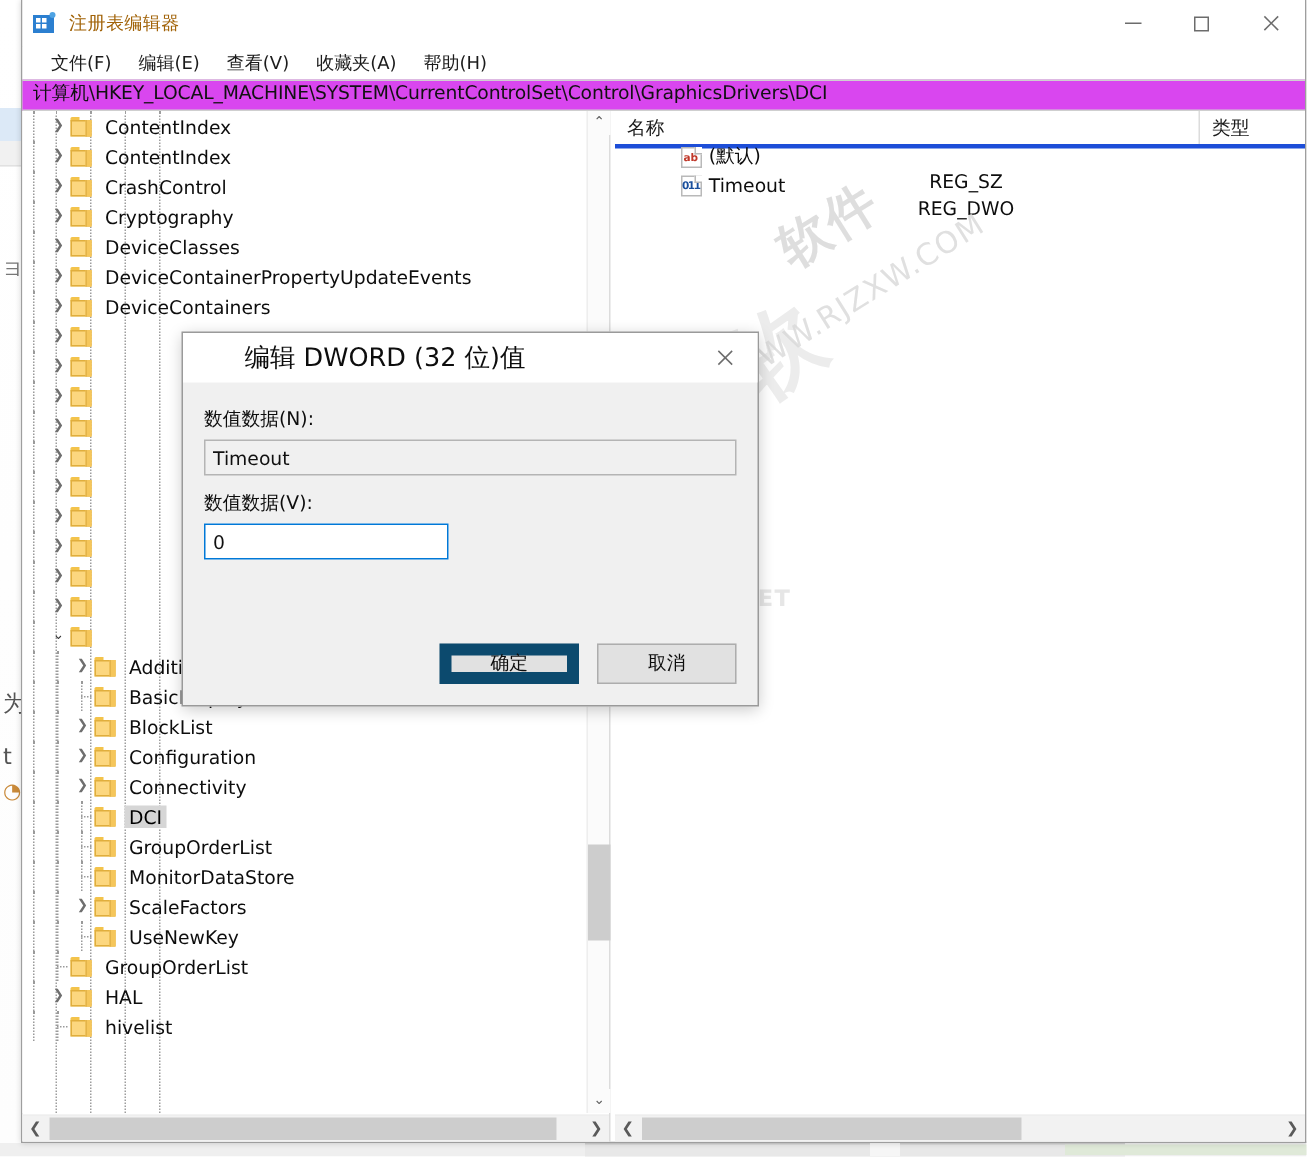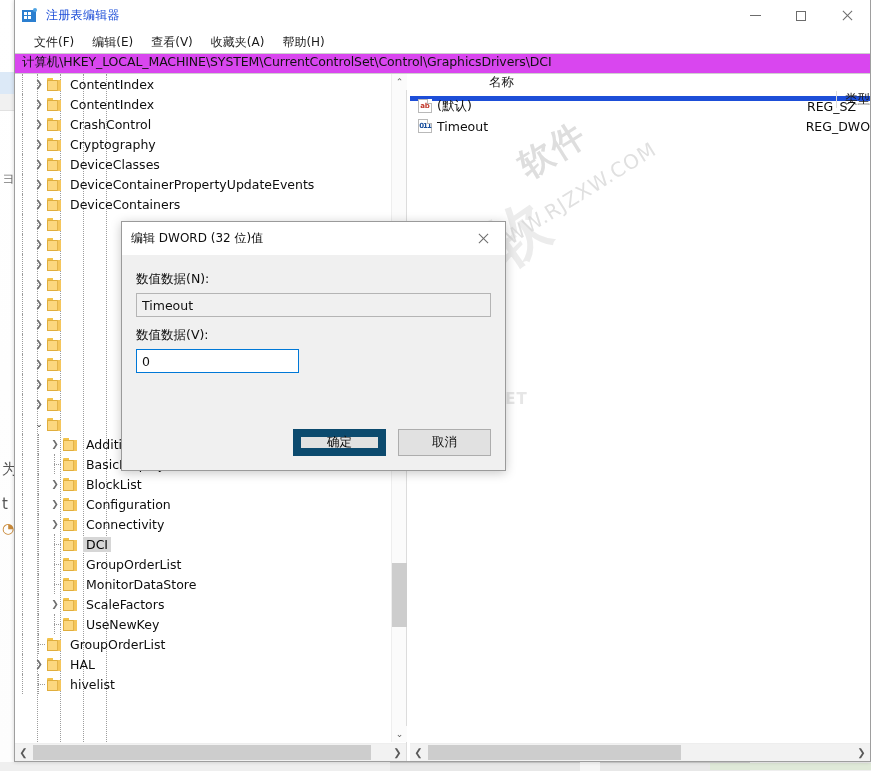--- a/index.html
+++ b/index.html
@@ -47,21 +47,21 @@
   }
   .titlebar{
     height:31px;background:#ffffff;display:flex;align-items:center;
     position:relative;
   }
   .title-icon{
     width:16px;height:16px;margin-left:7px;margin-right:8px;position:relative;flex:none;
   }
   .title-icon .sq{position:absolute;background:#1e7bd0;}
   .title-text{
-    font-size:12px;color:#1d4ed8;letter-spacing:0.3px;
+    font-size:12px;color:#a16207;letter-spacing:0.3px;
     font-family:Liberation Sans, sans-serif;
   }
   .win-btns{position:absolute;right:0;top:0;height:31px;display:flex;}
   .win-btn{
     width:46px;height:31px;display:flex;align-items:center;justify-content:center;
     color:#777;font-size:13px;font-family:"DejaVu Sans",sans-serif;
   }
   .glyph-min{display:block;width:11px;height:1px;background:#6c6c6c;}
   .glyph-max{display:block;width:10px;height:10px;border:1px solid #6c6c6c;box-sizing:border-box;}
   .glyph-close{
@@ -160,31 +160,30 @@
   .hs-btn{
     position:absolute;top:0;width:17px;height:17px;display:flex;align-items:center;
     justify-content:center;color:#5a5a5a;font-size:10px;font-family:"DejaVu Sans",sans-serif;
   }
   .hs-btn.left{left:0;}
   .hs-btn.right{right:0;}
   .hs-thumb{position:absolute;top:1px;height:15px;background:#cdcdcd;}
 
   
   .list-header{
-    height:22px;display:flex;align-items:flex-end;border-bottom:5px solid #1d4ed8;
+    height:22px;display:flex;align-items:flex-start;border-bottom:3px solid #1d4ed8;
     background:#ffffff;font-size:12.5px;color:#1a1a1a;
     font-family:"DejaVu Sans","Liberation Sans",sans-serif;
-    flex-direction:column;
   }
   .lh-col{position:relative;height:22px;display:flex;align-items:center;padding-left:8px;
           box-sizing:border-box;}
   .lh-col + .lh-col{border-left:1px solid #dcdcdc;}
   .list-rows{position:absolute;left:0;top:22px;right:0;bottom:19px;overflow:hidden;}
   .list-row{height:20px;display:flex;align-items:center;font-size:12.5px;color:#0d0d0d;
-            font-family:"DejaVu Sans","Liberation Sans",sans-serif;}
+            font-family:"DejaVu Sans","Liberation Sans",sans-serif;flex-direction:column;}
   .lr-name{width:389px;display:flex;align-items:center;padding-left:8px;box-sizing:border-box;}
   .lr-type{padding-left:8px;}
   .val-icon{
     width:14px;height:14px;flex:none;margin-right:5px;position:relative;
     background:#ffffff;border:1px solid #b9b9b9;box-sizing:border-box;
     font-size:7px;line-height:12px;text-align:center;font-weight:bold;
     font-family:"DejaVu Sans",sans-serif;
   }
   .val-icon.ab{color:#c0392b;}
   .val-icon.dw{color:#1a4f9c;letter-spacing:-1px;}
@@ -197,21 +196,21 @@
   #edit-dialog{
     position:absolute;left:106px;top:221px;width:385px;height:250px;
     background:#f0f0f0;border:1px solid #9a9a9a;box-sizing:border-box;
     box-shadow:0 2px 10px rgba(0,0,0,0.22);
     font-family:"DejaVu Sans","Liberation Sans",sans-serif;
   }
   .dlg-title{
     height:33px;background:#ffffff;display:flex;align-items:center;position:relative;
   }
   .dlg-title-text{
-    padding-left:9px;font-size:12px;color:#0d0d0d;
+    padding-left:9px;font-size:17px;color:#0d0d0d;margin-left:32px;
   }
   .dlg-close{
     position:absolute;right:0;top:0;width:45px;height:33px;display:flex;
     align-items:center;justify-content:center;
   }
   .dlg-body{padding:10px 14px 0 14px;}
   .dlg-label{font-size:12.5px;color:#0d0d0d;margin:6px 0 5px 0;}
   .dlg-input{
     width:100%;height:24px;box-sizing:border-box;background:#f0f0f0;
     border:1px solid #b4b4b4;font-size:12.5px;color:#101010;padding:2px 5px;

